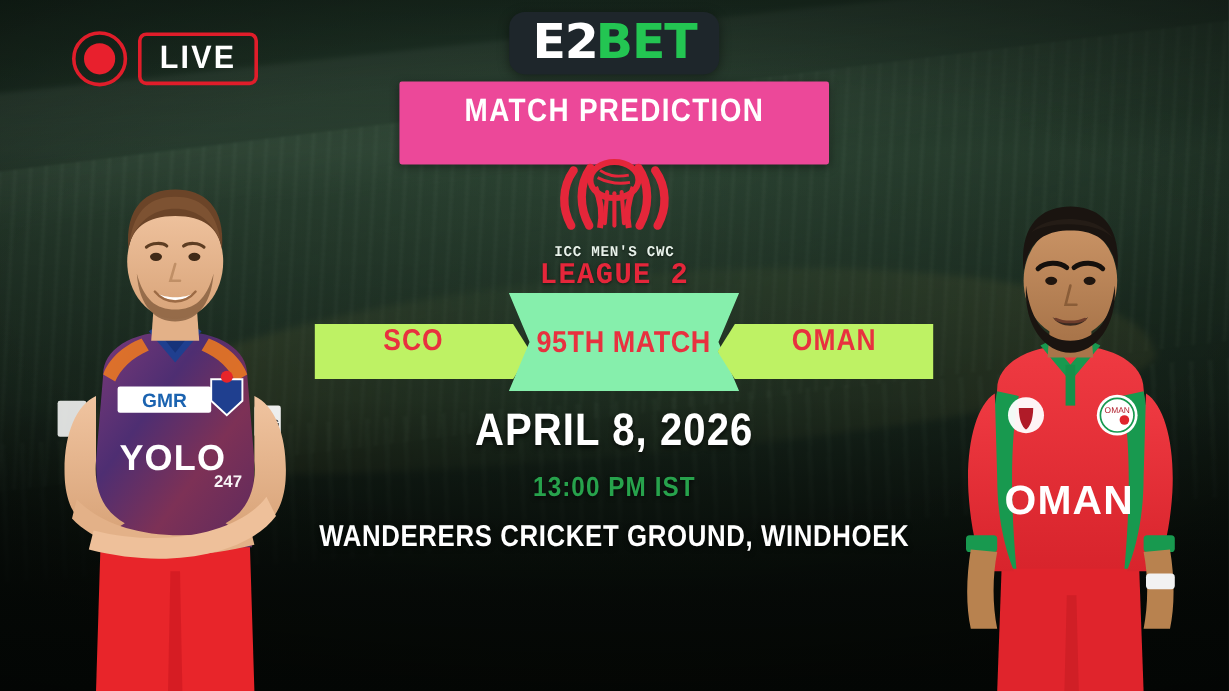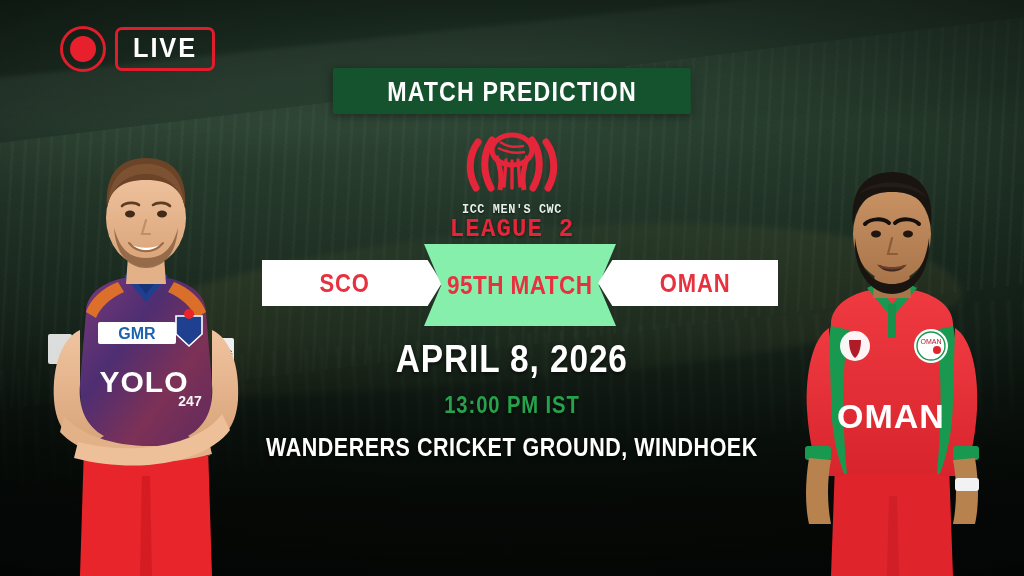--- a/index.html
+++ b/index.html
@@ -89,22 +89,22 @@
     font-size:40px; font-weight:700; letter-spacing:-1px; line-height:1;
     font-family:"DejaVu Sans", sans-serif;
     transform:scaleX(1.02);
   }
   .brand .b-e2 { color:#ffffff; }
   .brand .b-bet { color:#23c552; }
 
   
   .mp-banner {
     position:absolute; left:50%; top:68px; transform:translateX(-50%);
-    background:#14532d;
-    padding:9px 34px 6px;
+    background:#ec4899;
+    padding:9px 34px 29px;
     border-radius:2px;
     box-shadow:0 2px 8px rgba(0,0,0,.4);
   }
   .mp-text {
     color:#fff; font-size:27px; font-weight:700; letter-spacing:1.3px;
     font-family:"Liberation Sans", sans-serif;
     transform:scaleX(.86);
     white-space:nowrap;
   }
 
@@ -118,23 +118,23 @@
   }
   .t-league {
     color:#e5263a; font-size:25px; font-weight:700; letter-spacing:1.2px;
     line-height:1.05; transform:scaleX(.96);
     text-shadow:0 1px 3px rgba(0,0,0,.5);
   }
 
   
   .matchbar { position:absolute; left:0; top:240px; width:1024px; height:90px; }
   .panel-l, .panel-r {
-    position:absolute; top:20px; height:46px; background:#ffffff;
+    position:absolute; top:30px; height:46px; background:#bef264;
     box-shadow:0 2px 7px rgba(0,0,0,.45);
-    display:flex; align-items:center;
+    display:flex; align-items:flex-start;
   }
   .panel-l { left:262px; width:180px; clip-path:polygon(0 0, 92% 0, 100% 50%, 92% 100%, 0 100%); justify-content:center; padding-right:14px; }
   .panel-r { left:598px; width:180px; clip-path:polygon(8% 0, 100% 0, 100% 100%, 8% 100%, 0 50%); justify-content:center; padding-left:14px; }
   .team-name {
     color:#e8313f; font-size:25px; font-weight:700; letter-spacing:1px;
     transform:scaleX(.88);
     font-family:"Liberation Sans", sans-serif;
   }
   .panel-c-inner {
     position:absolute; left:424px; top:4px; width:192px; height:82px;
@@ -188,20 +188,24 @@
 
   <div class="live-badge">
     <div class="live-dot-ring">
       <div class="live-dot"></div>
     </div>
     <div class="live-box">
       <span class="live-text">LIVE</span>
     </div>
   </div>
 
+  <div class="brand">
+    <span class="b-e2">E2</span>
+    <span class="b-bet">BET</span>
+  </div>
 
   <div class="mp-banner">
     <div class="mp-text">MATCH PREDICTION</div>
   </div>
 
   <div class="tourney">
     <svg width="100" height="76" viewBox="0 0 100 76">
       <g fill="none" stroke="#e5263a" stroke-width="7" stroke-linecap="round">
         <path d="M16 16 C6 30, 6 48, 14 62"></path>
         <path d="M84 16 C94 30, 94 48, 86 62"></path>

